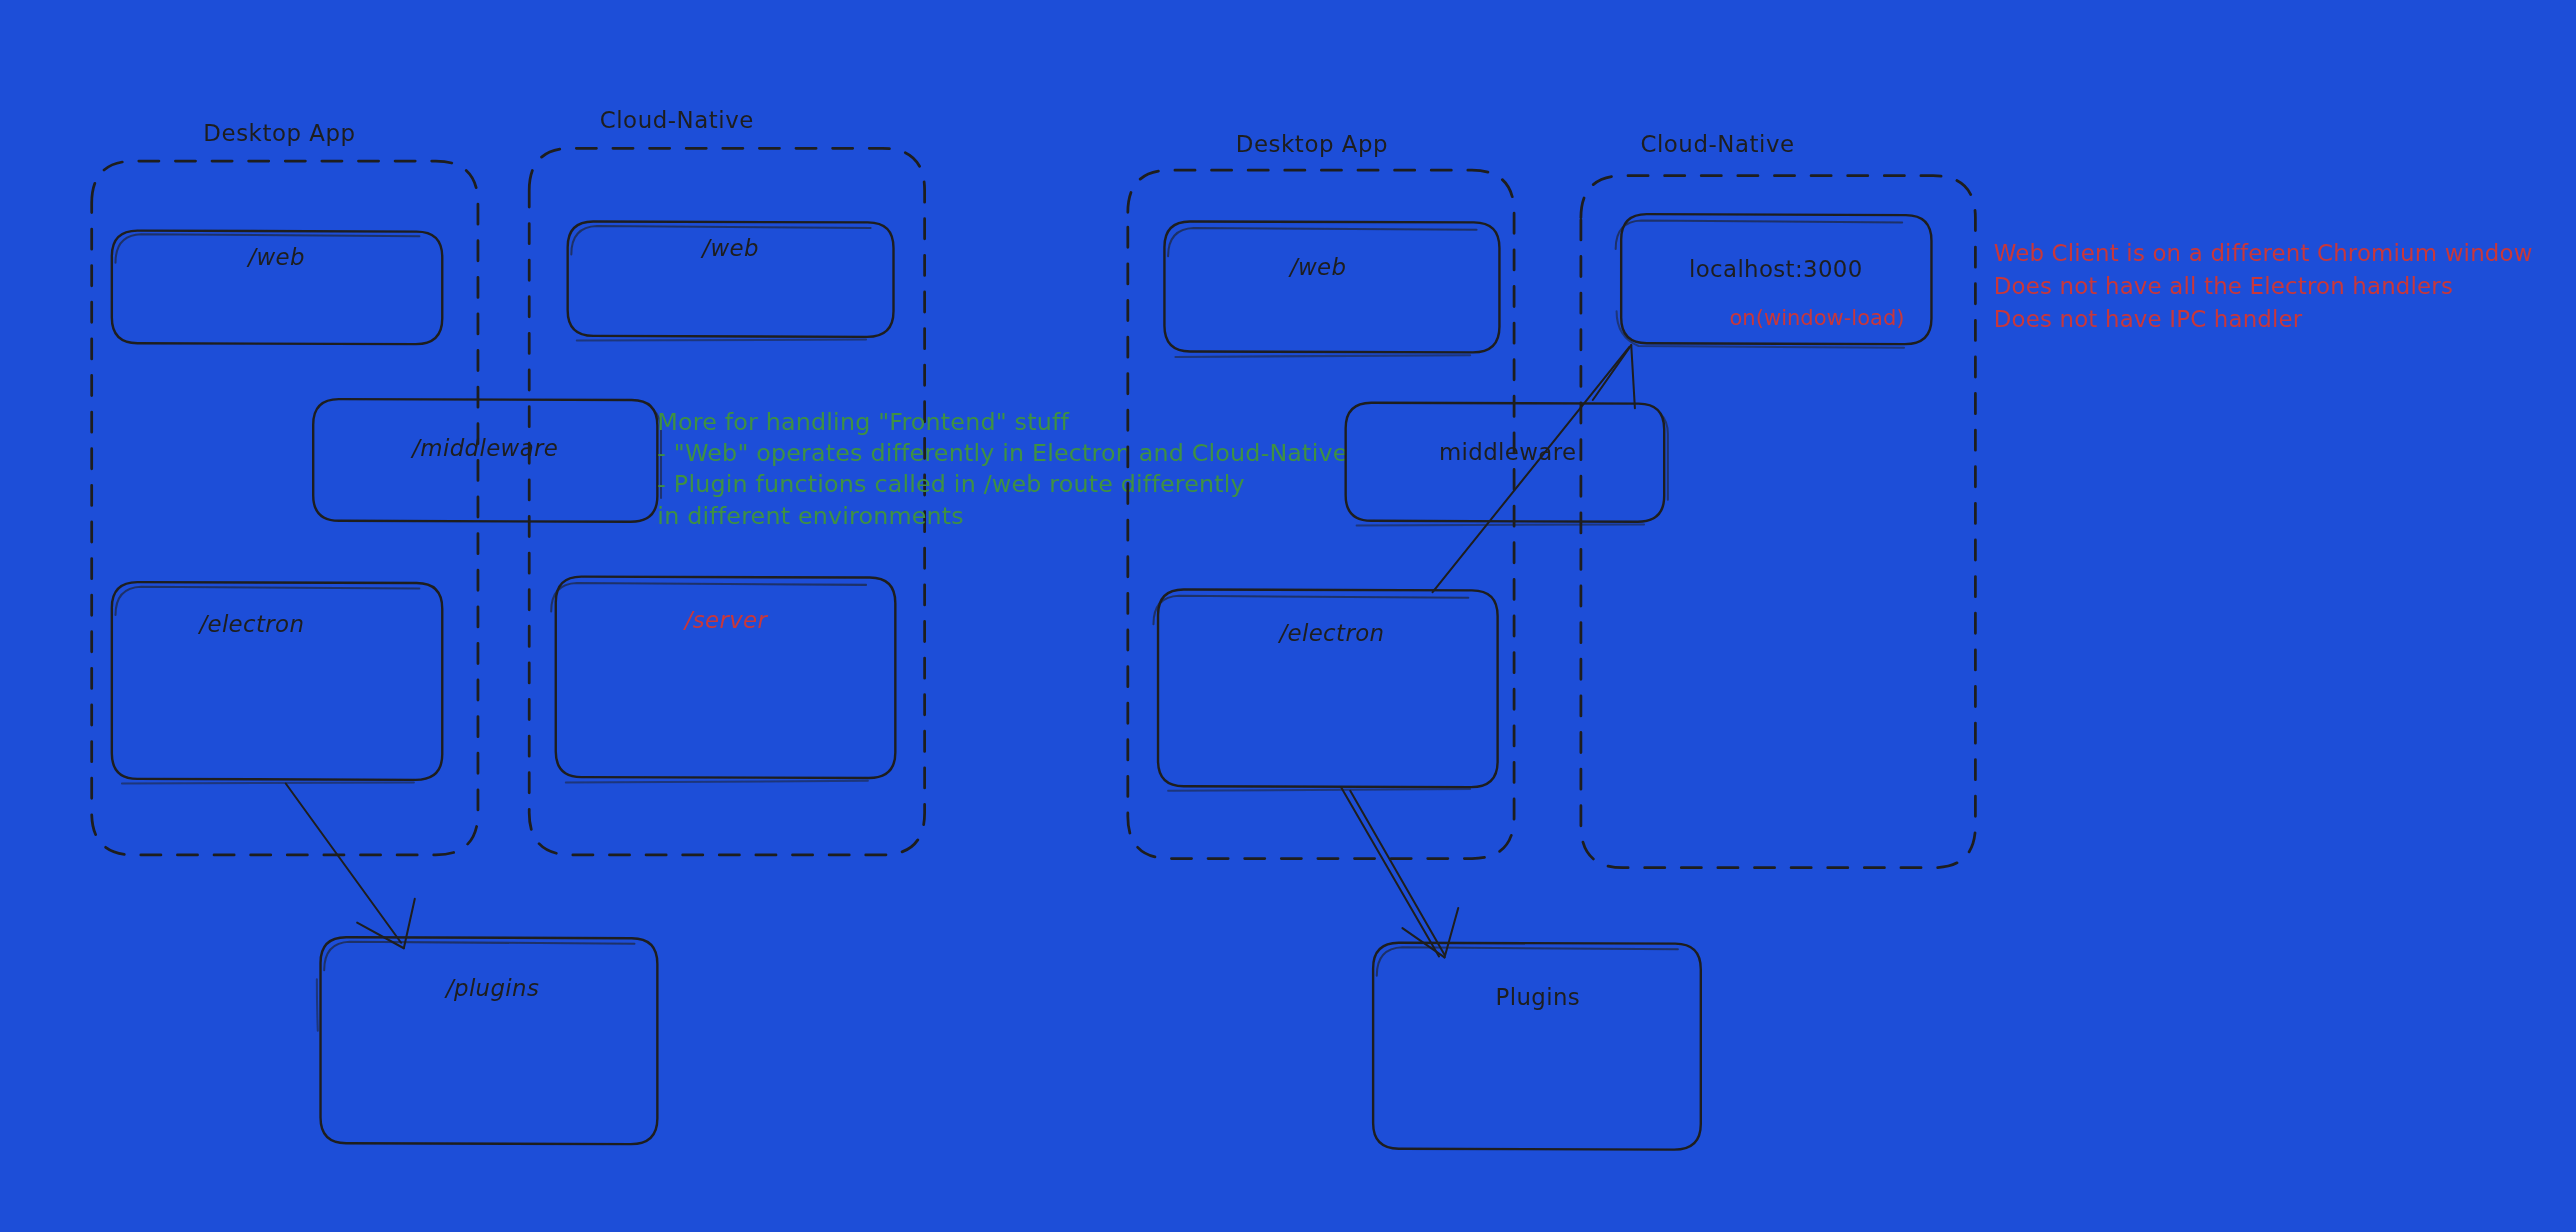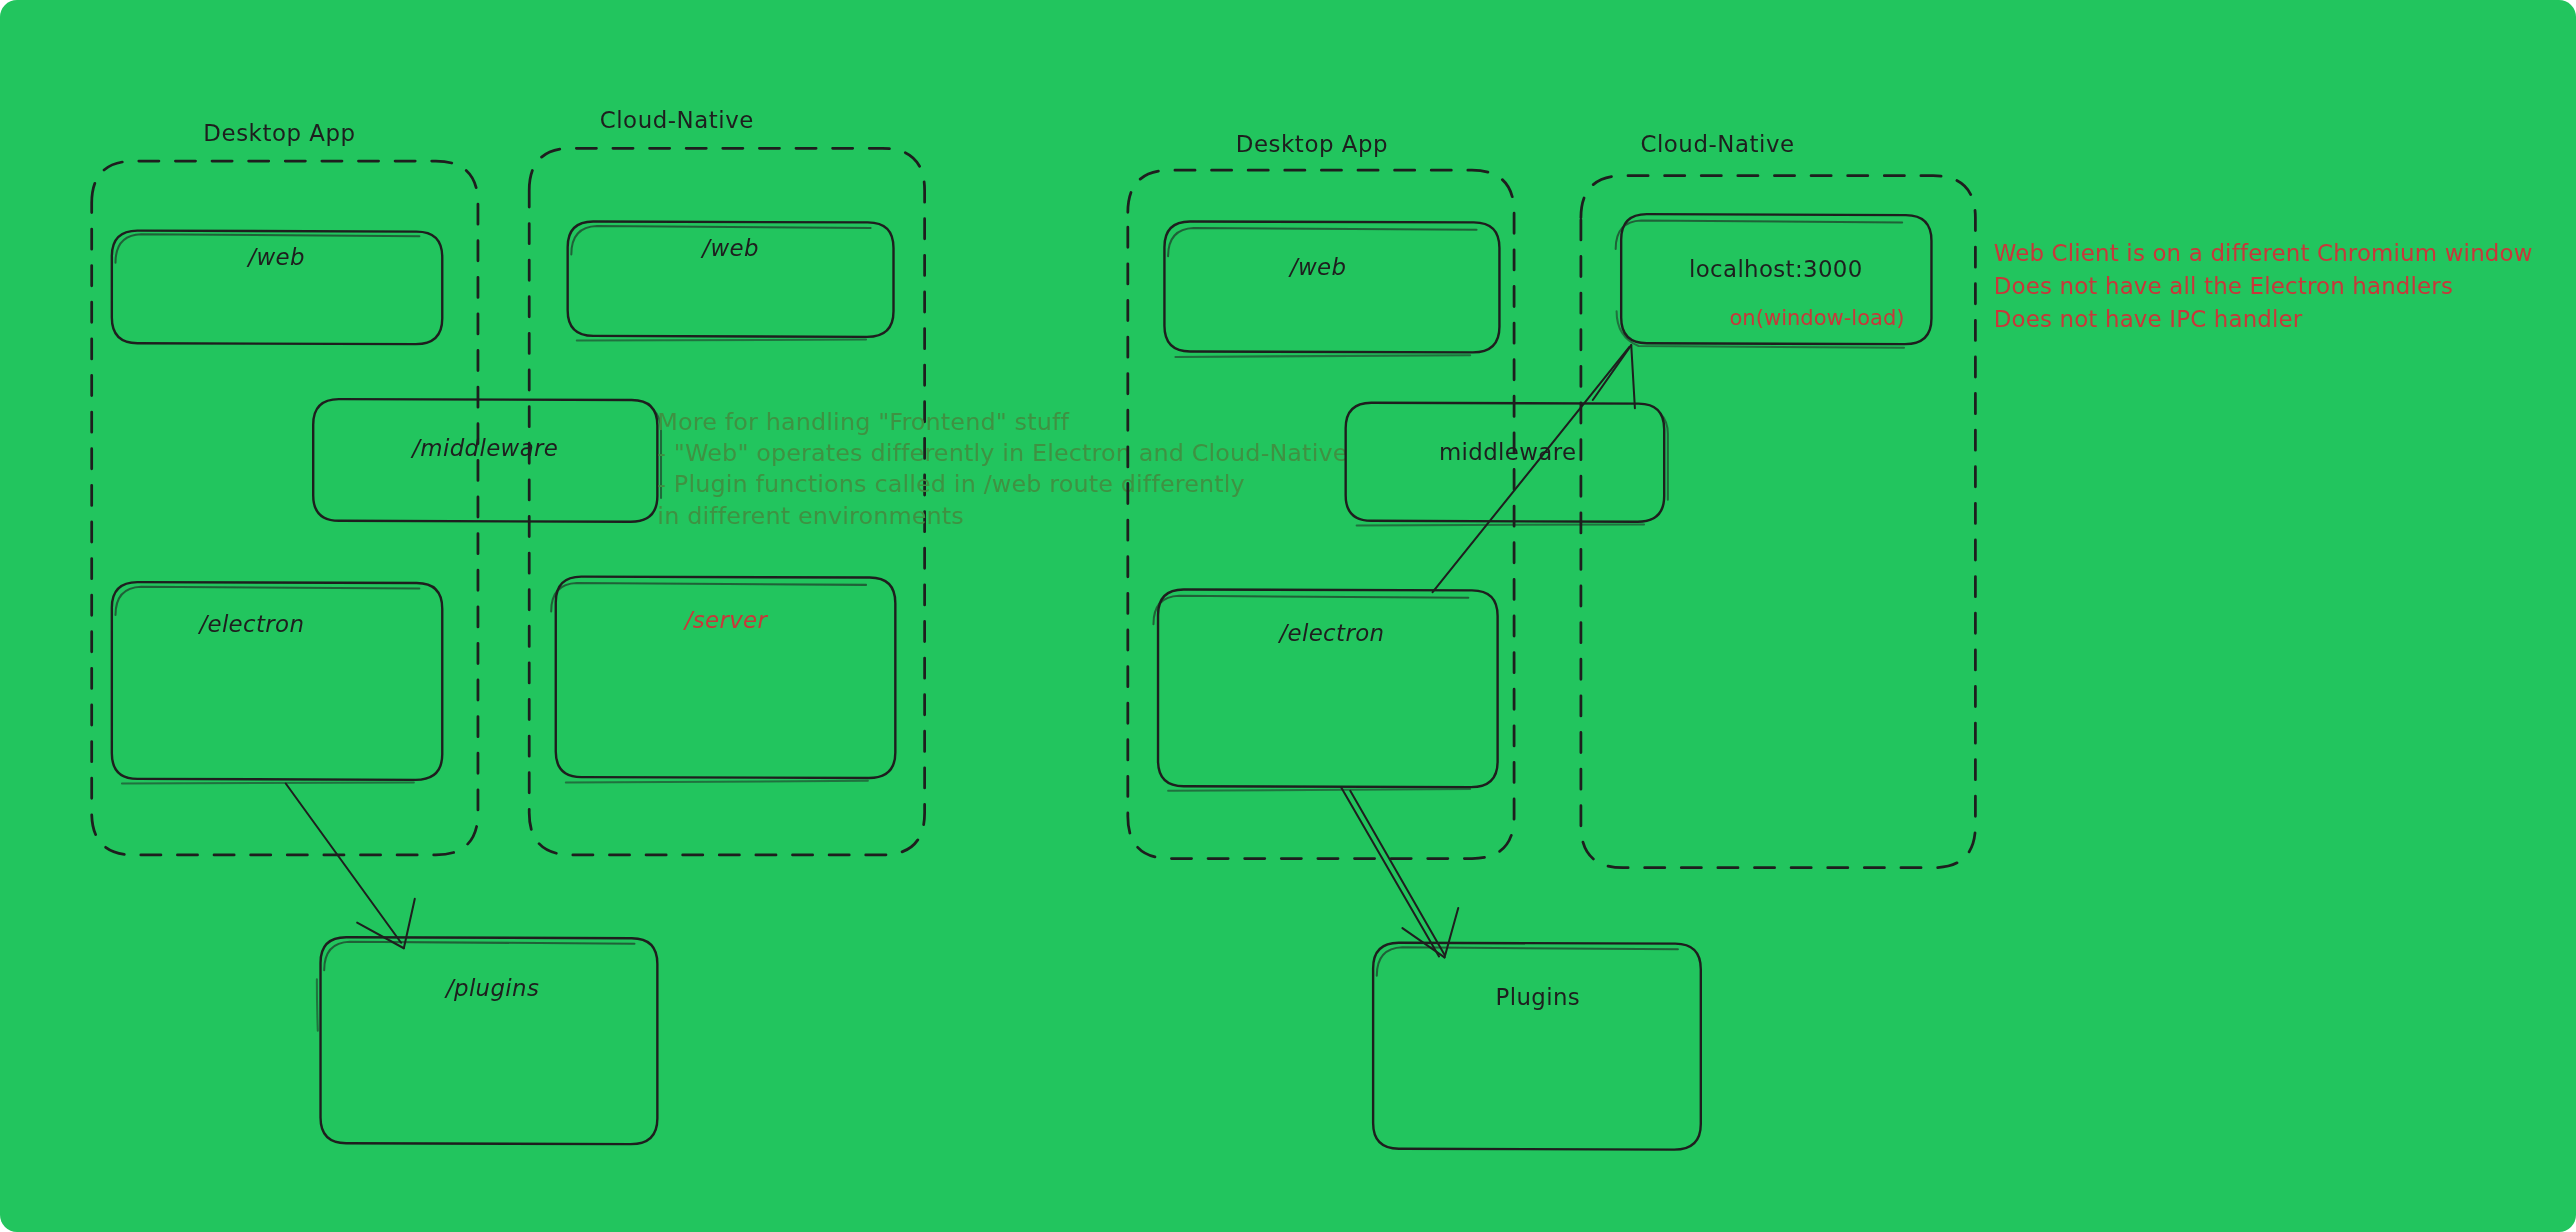--- a/index.html
+++ b/index.html
@@ -10,22 +10,21 @@
   body {
     width: 2576px;
     height: 1232px;
     font-family: "DejaVu Sans", sans-serif;
     overflow: hidden;
   }
   #canvas {
     position: relative;
     width: 2576px;
     height: 1232px;
-    background: #22c55e;
-    border-radius: 17px;
+    background: #1d4ed8;
   }
   svg.diagram {
     position: absolute;
     top: 0;
     left: 0;
     width: 2576px;
     height: 1232px;
   }
   .sketch-stroke {
     fill: none;

